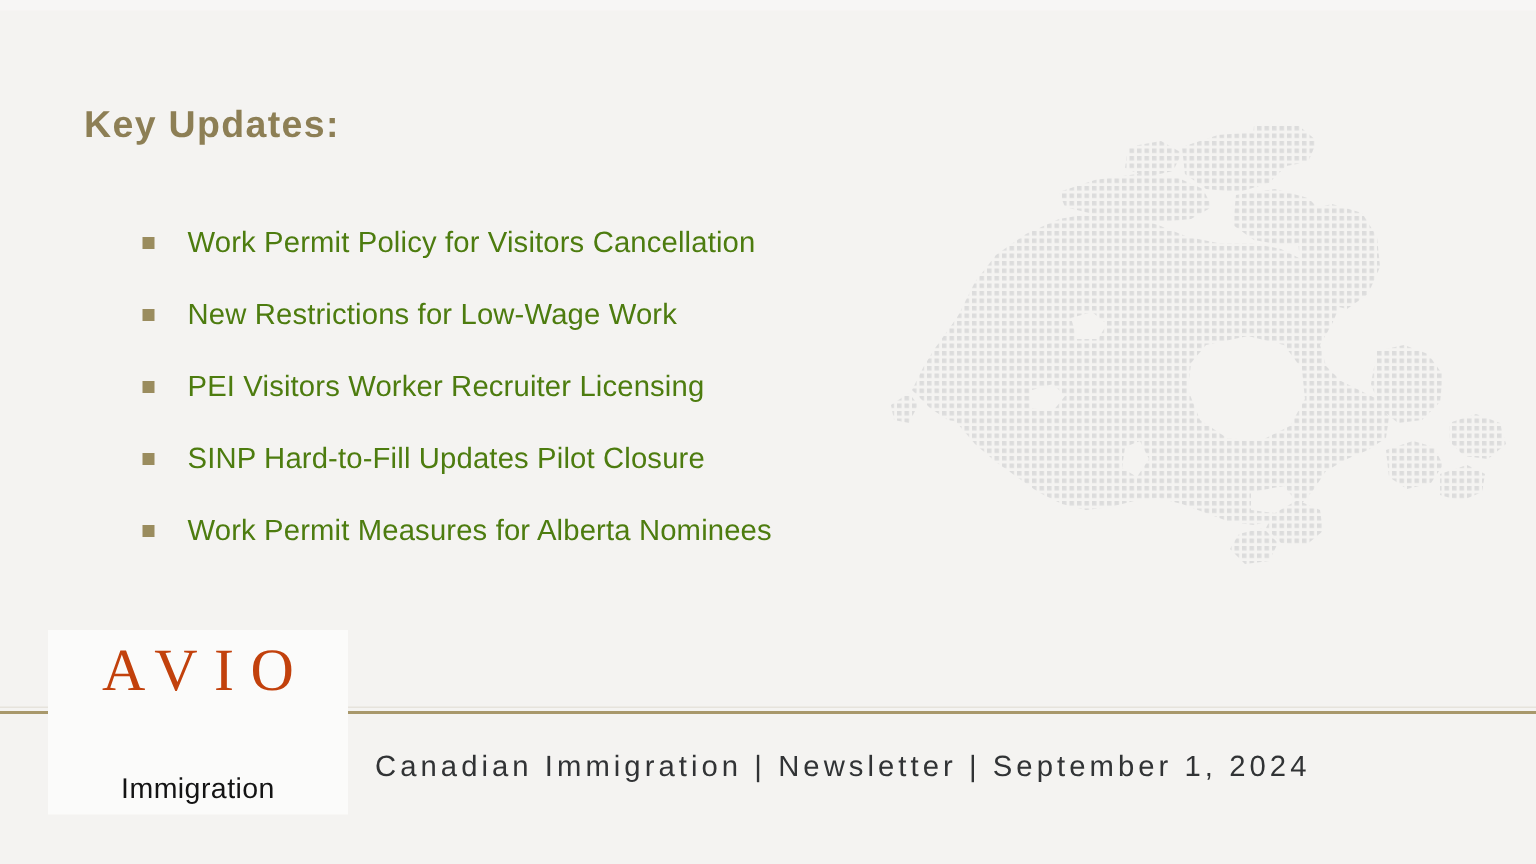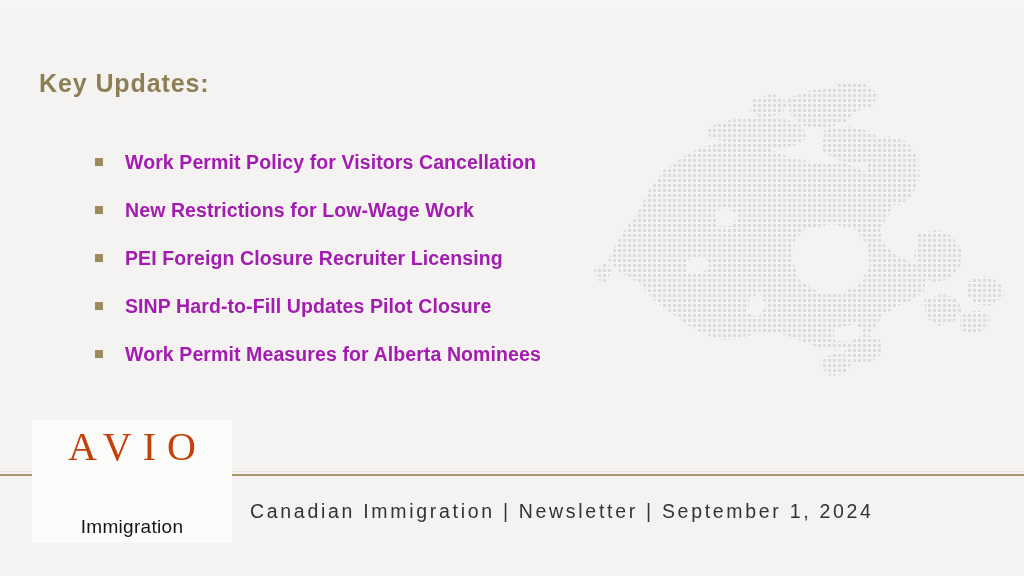--- a/index.html
+++ b/index.html
@@ -29,21 +29,21 @@
     left: 588px;
     top: 84px;
     width: 424px;
     height: 330px;
   }
   #map-wrap svg { display: block; width: 100%; height: 100%; }
 
   
   #heading {
     position: absolute;
-    left: 39px;
+    left: 56px;
     top: 69px;
     font-size: 25px;
     font-weight: bold;
     letter-spacing: 0.9px;
     color: #8d7f55;
   }
 
   
   #bullets {
     position: absolute;
@@ -58,22 +58,22 @@
   }
   .bullet-marker {
     width: 8px;
     height: 8px;
     background: #9a8c5e;
     flex: 0 0 auto;
     margin-right: 22px;
   }
   .bullet-text {
     font-size: 19.5px;
-    font-weight: bold;
-    color: #a21caf;
+    font-weight: normal;
+    color: #4d7c0f;
     letter-spacing: 0.1px;
     white-space: nowrap;
   }
 
   
   #gold-rule {
     position: absolute;
     left: 0;
     top: 474px;
     width: 1024px;
@@ -212,21 +212,21 @@
     <div class="bullet-row">
       <span class="bullet-marker"></span>
       <span class="bullet-text">Work Permit Policy for Visitors Cancellation</span>
     </div>
     <div class="bullet-row">
       <span class="bullet-marker"></span>
       <span class="bullet-text">New Restrictions for Low-Wage Work</span>
     </div>
     <div class="bullet-row">
       <span class="bullet-marker"></span>
-      <span class="bullet-text">PEI Foreign Closure Recruiter Licensing</span>
+      <span class="bullet-text">PEI Visitors Worker Recruiter Licensing</span>
     </div>
     <div class="bullet-row">
       <span class="bullet-marker"></span>
       <span class="bullet-text">SINP Hard-to-Fill Updates Pilot Closure</span>
     </div>
     <div class="bullet-row">
       <span class="bullet-marker"></span>
       <span class="bullet-text">Work Permit Measures for Alberta Nominees</span>
     </div>
   </div>

